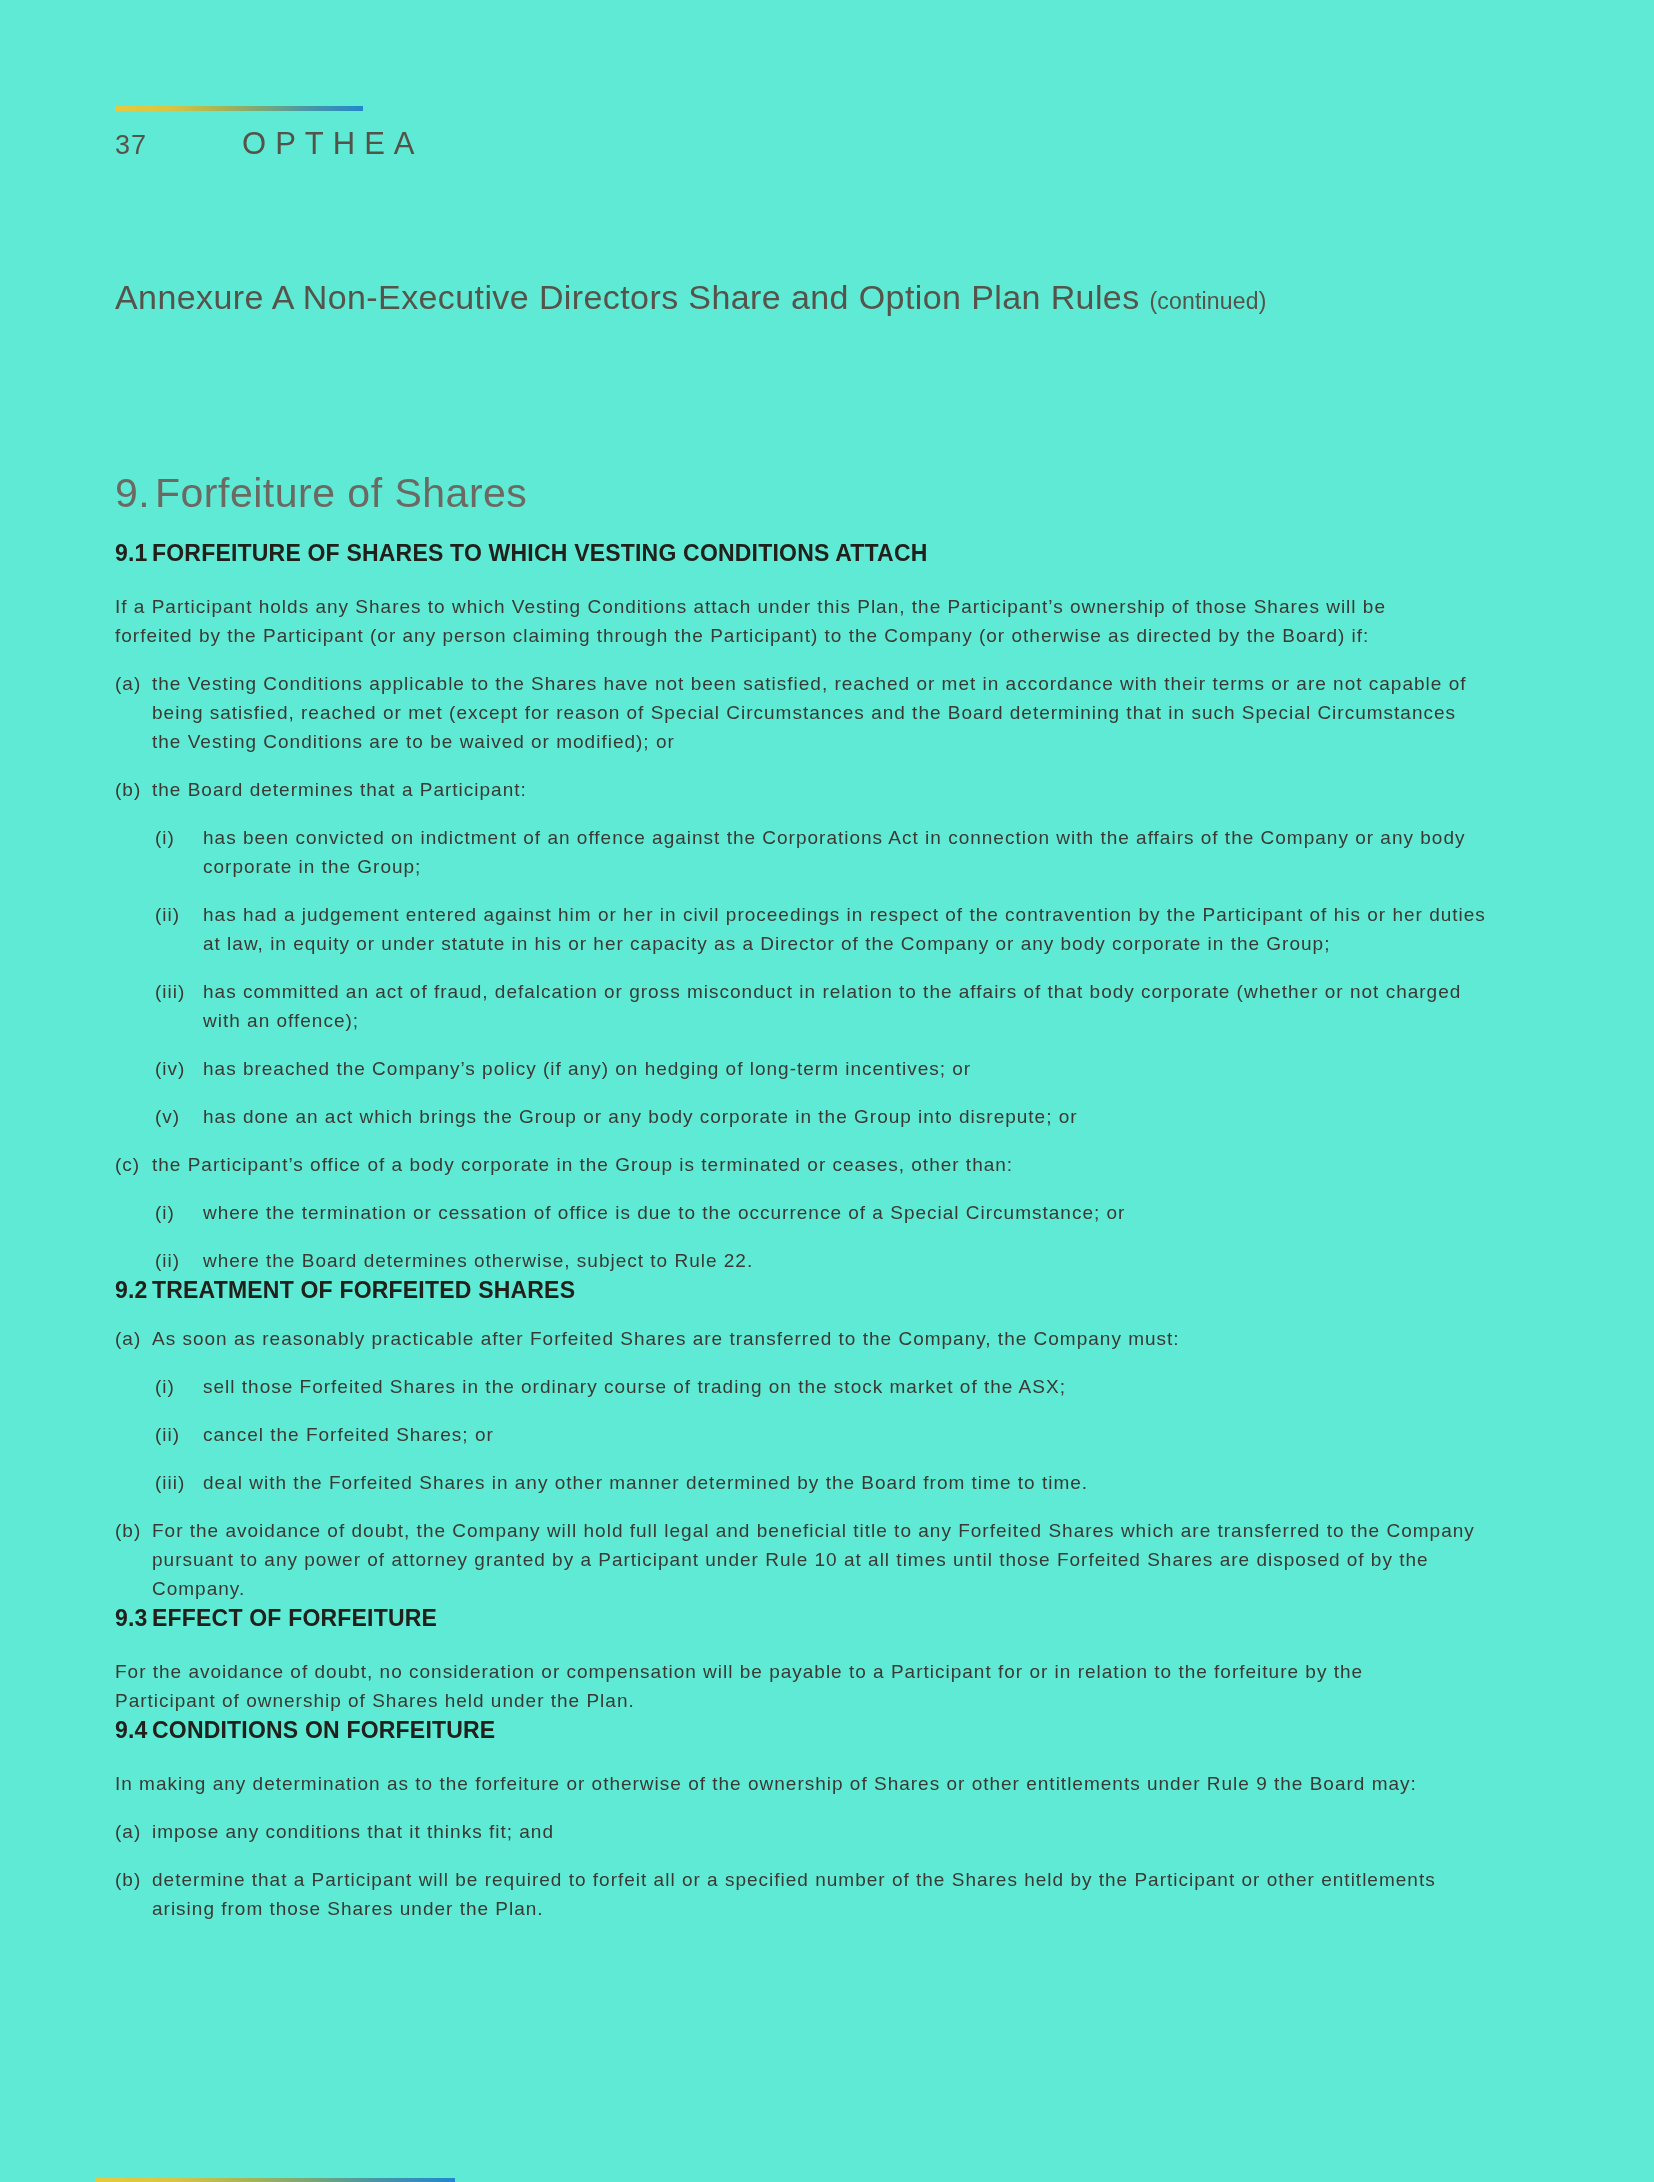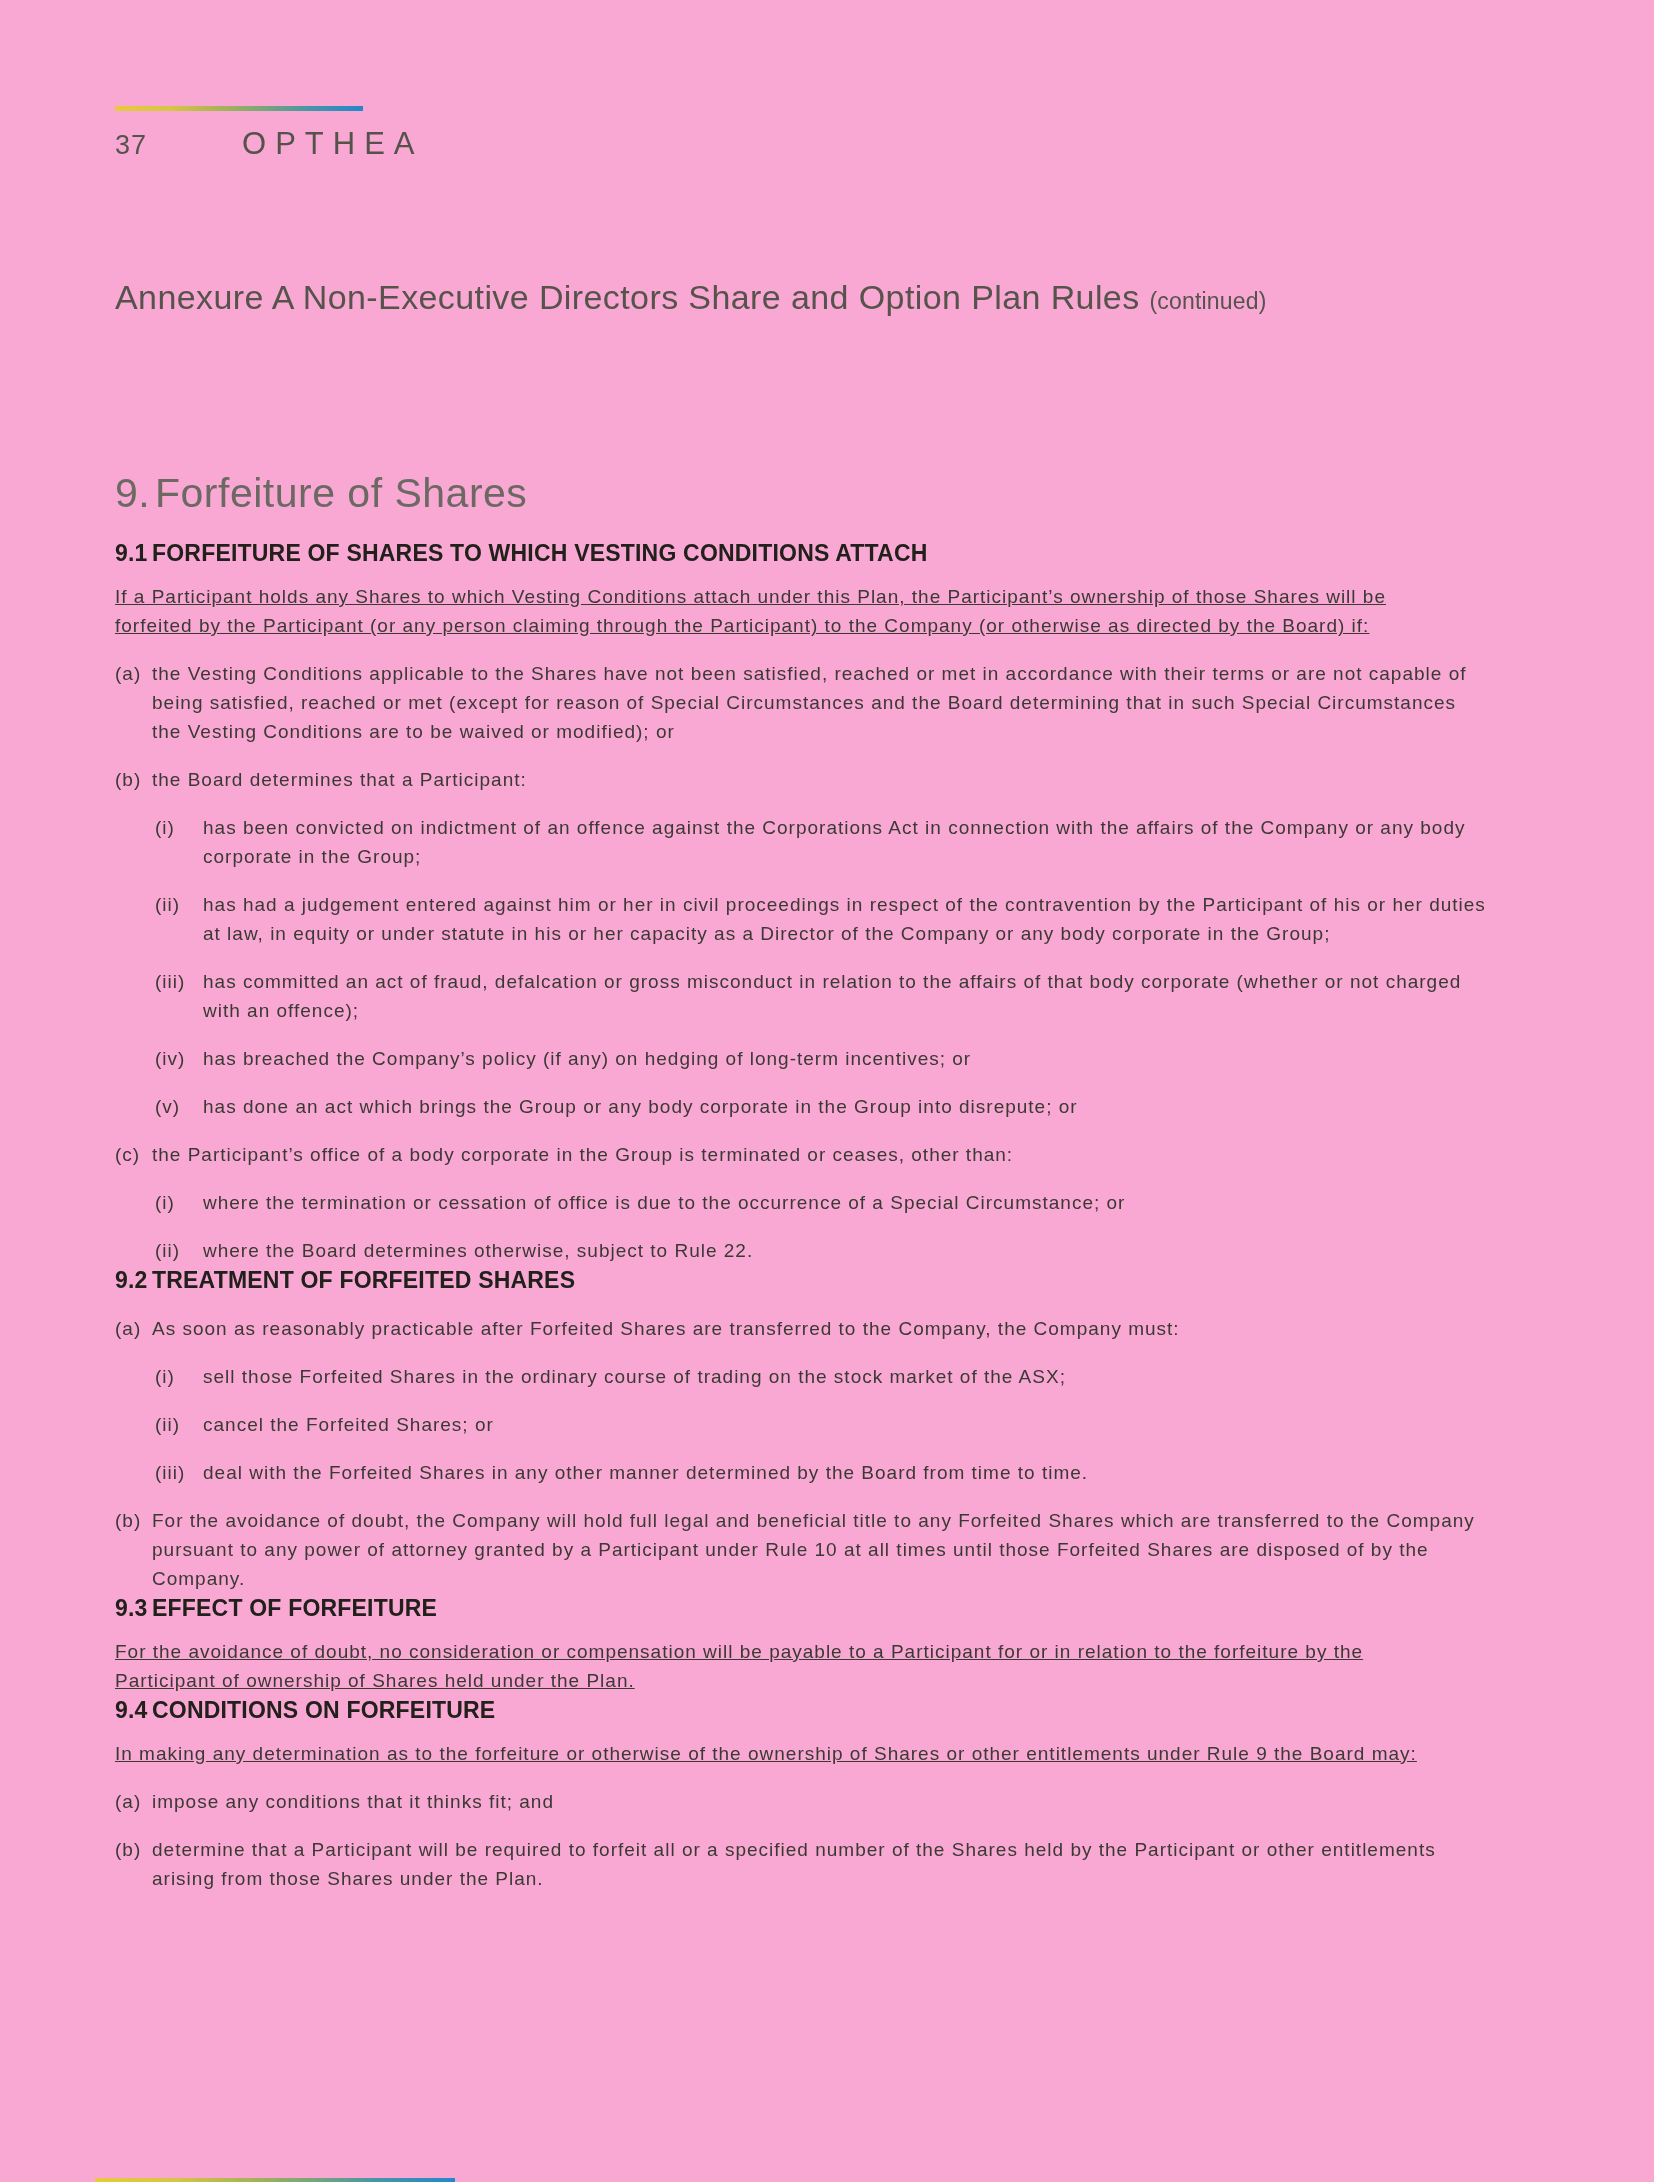--- a/index.html
+++ b/index.html
@@ -6,21 +6,21 @@
   html,body { margin:0; padding:0; }
   body {
     background:#e9e6dc;
     font-family:"Liberation Sans", sans-serif;
   }
   .page {
     position:relative;
     width:1654px;
     height:2182px;
     margin:0 auto;
-    background:#f9a8d4;
+    background:#5eead4;
     color:#3b3933;
     overflow:hidden;
   }
   .grad-line {
     position:absolute;
     height:5px;
     background:linear-gradient(90deg,#e8c93e 0%,#d8c544 22%,#a9b455 42%,#7da874 58%,#4796a6 78%,#2287cb 100%);
   }
   .grad-top { left:115px; top:106px; width:248px; }
   .grad-bottom { left:95px; bottom:0; width:360px; height:4px; }
@@ -74,21 +74,21 @@
   }
   .sub-heading.first { margin-top:20px; }
   .sub-heading .sub-num { flex:0 0 37px; }
 
   .body-text {
     font-size:19px;
     line-height:29px;
     letter-spacing:1px;
     color:#3b3933;
   }
-  p.para { margin:14px 0 0 0; max-width:1340px;text-decoration:underline; }
+  p.para { margin:24px 0 0 0; max-width:1340px; }
 
   .li { display:flex; margin-top:19px; max-width:1370px; }
   .li .lbl { flex:0 0 37px; }
   .li.l2 { margin-left:40px; }
   .li.l2 .lbl { flex:0 0 48px; }
   .li p { margin:0; flex:1; }
 </style>
 </head>
 <body>
 

